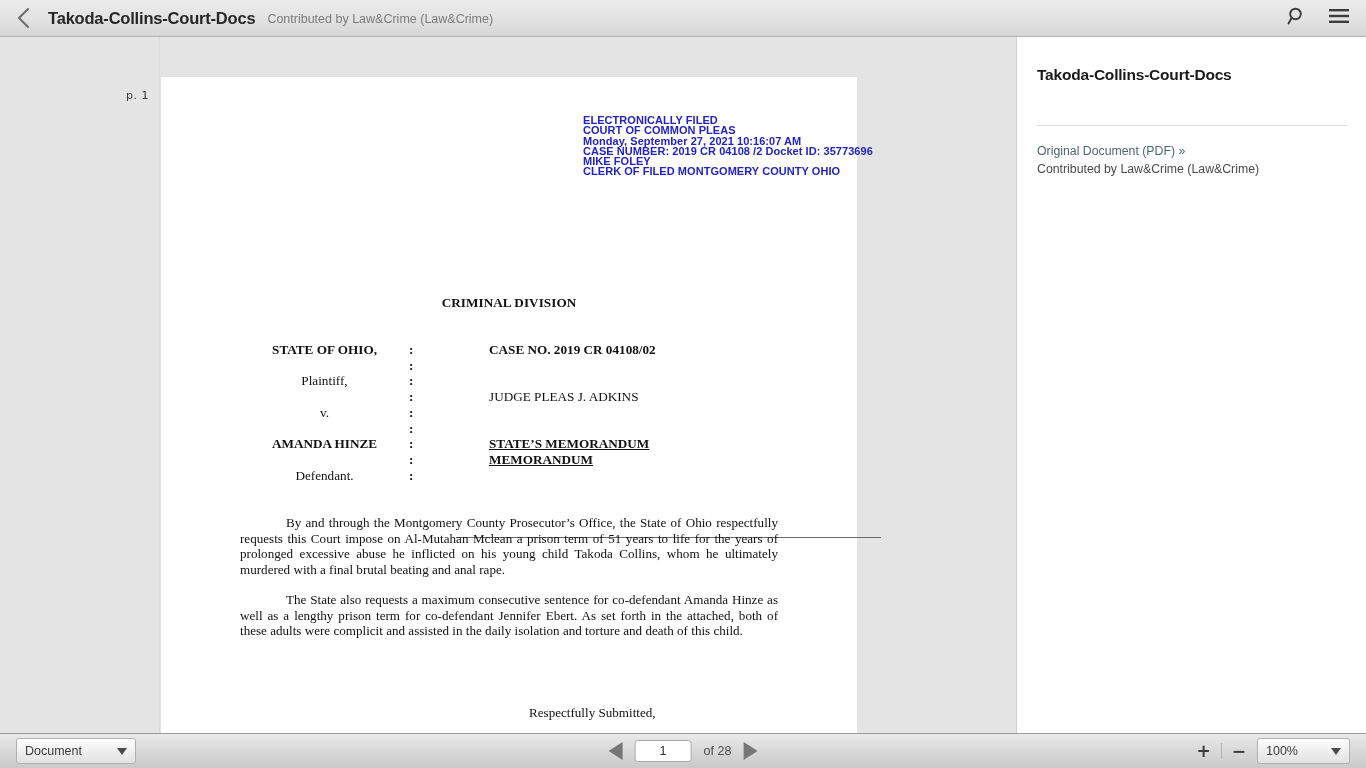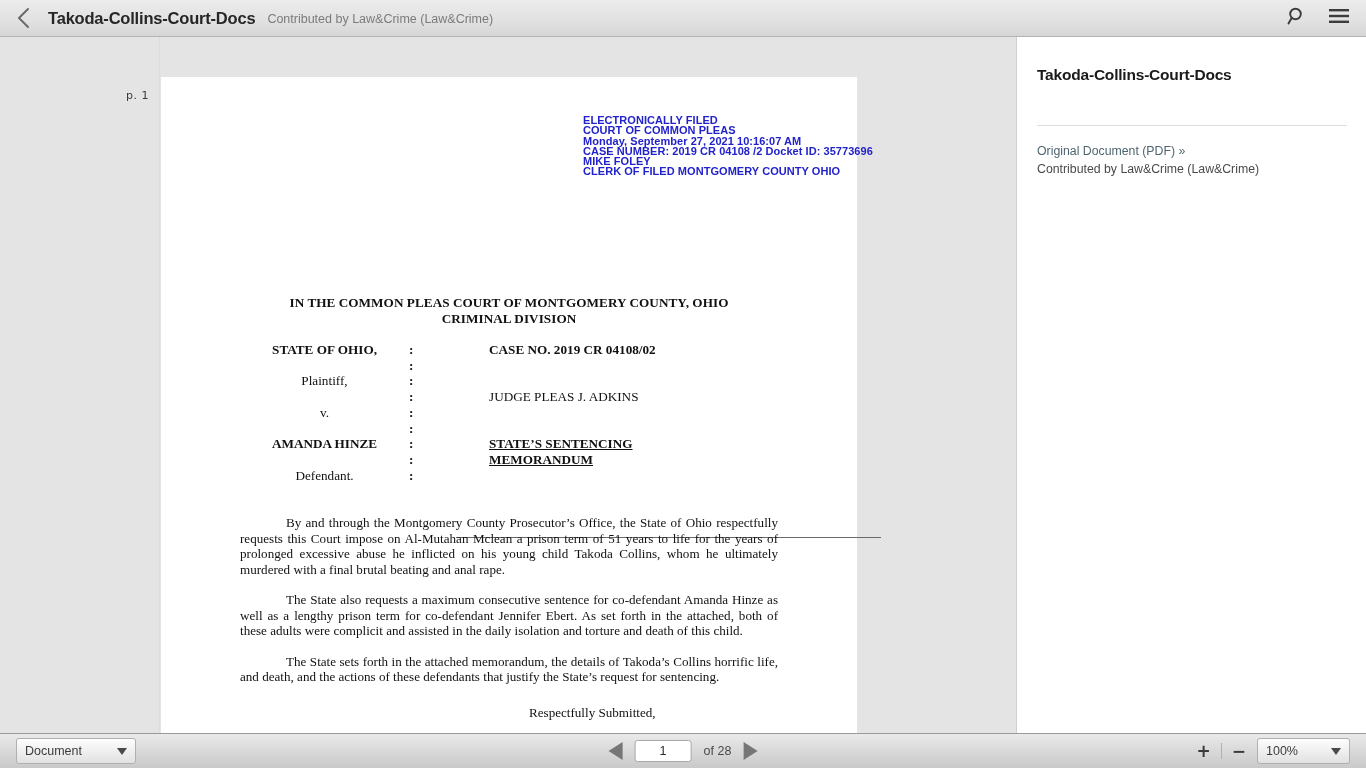--- a/index.html
+++ b/index.html
@@ -245,21 +245,20 @@
     <div id="stamp">
       <div>ELECTRONICALLY FILED</div>
       <div>COURT OF COMMON PLEAS</div>
       <div>Monday, September 27, 2021 10:16:07 AM</div>
       <div>CASE NUMBER: 2019 CR 04108 /2 Docket ID: 35773696</div>
       <div>MIKE FOLEY</div>
       <div>CLERK OF FILED MONTGOMERY COUNTY OHIO</div>
     </div>
 
     <div id="court-heading">
-      <div>IN THE COMMON PLEAS COURT OF MONTGOMERY COUNTY, OHIO</div>
       <div>CRIMINAL DIVISION</div>
     </div>
 
     <div id="caption">
       <table>
         <tbody>
             <tr>
           <td class="col-party b">STATE OF OHIO,</td>
           <td class="col-colon">:</td>
           <td class="col-right b">CASE NO.  2019 CR 04108/02</td>
@@ -285,41 +284,40 @@
           <td class="col-right">&nbsp;</td>
         </tr>
         <tr>
           <td class="col-party">&nbsp;</td>
           <td class="col-colon">:</td>
           <td class="col-right">&nbsp;</td>
         </tr>
         <tr>
           <td class="col-party b">AMANDA HINZE</td>
           <td class="col-colon">:</td>
-          <td class="col-right ul">STATE’S SENTENCING</td>
+          <td class="col-right ul">STATE’S MEMORANDUM</td>
         </tr>
         <tr>
           <td class="col-party">&nbsp;</td>
           <td class="col-colon">:</td>
           <td class="col-right ul">MEMORANDUM</td>
         </tr>
         <tr>
           <td class="col-party indent">Defendant.</td>
           <td class="col-colon">:</td>
           <td class="col-right">&nbsp;</td>
         </tr>
       </tbody>
         </table>
       <div id="caption-rule"></div>
     </div>
 
     <div id="body-text">
       <p>By and through the Montgomery County Prosecutor’s Office, the State of Ohio respectfully requests this Court impose on Al-Mutahan Mclean a prison term of 51 years to life for the years of prolonged excessive abuse he inflicted on his young child Takoda Collins, whom he ultimately murdered with a final brutal beating and anal rape.</p>
       <p>The State also requests a maximum consecutive sentence for co-defendant Amanda Hinze as well as a lengthy prison term for co-defendant Jennifer Ebert.  As set forth in the attached, both of these adults were complicit and assisted in the daily isolation and torture and death of this child.</p>
-      <p>The State sets forth in the attached memorandum, the details of Takoda’s Collins horrific life, and death, and the actions of these defendants that justify the State’s request for sentencing.</p>
     </div>
 
     <div id="sig">
       <div>Respectfully Submitted,</div>
       <div class="gap"></div>
 
     </div>
 
   </div>
 </div>

